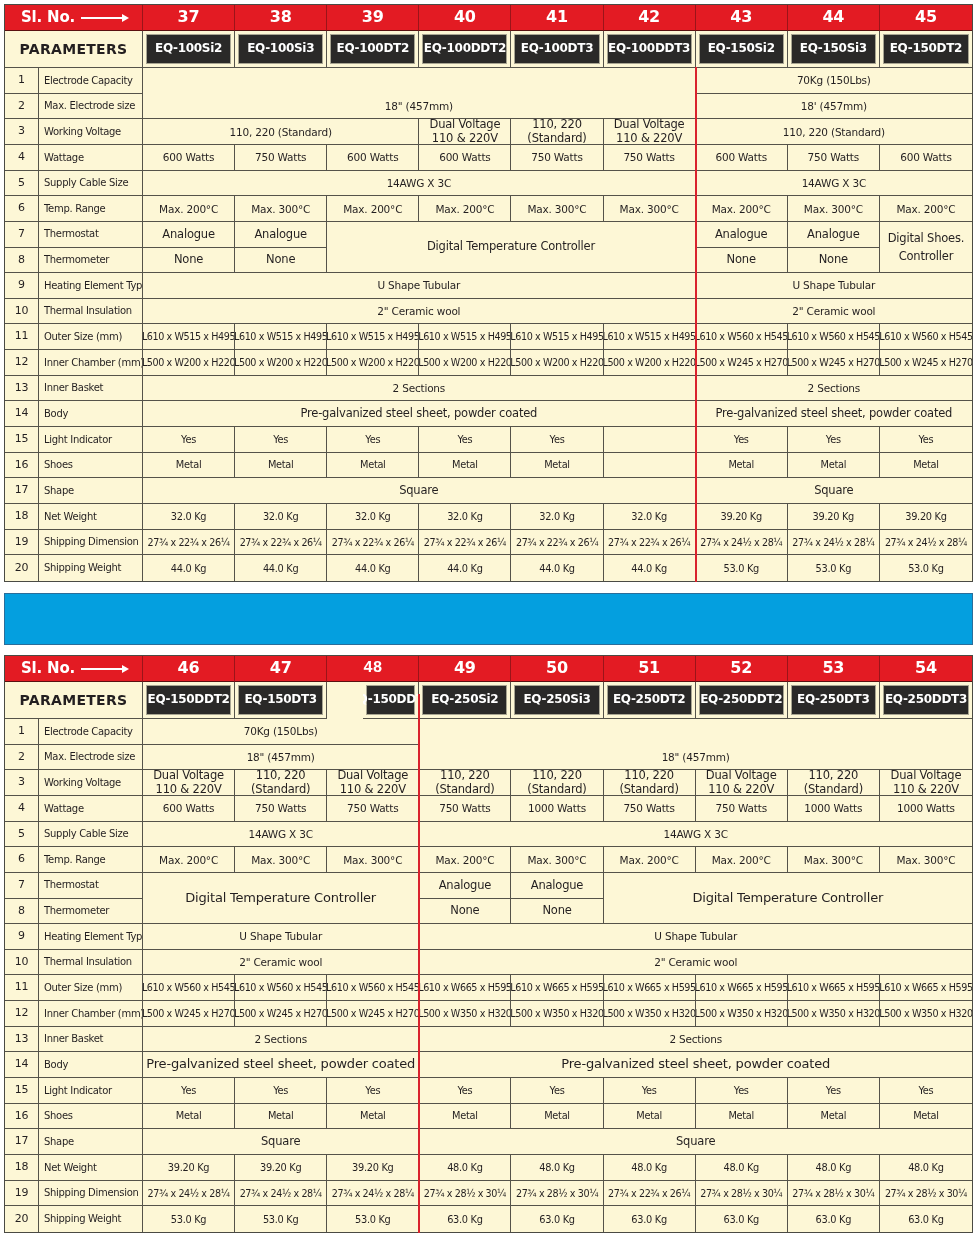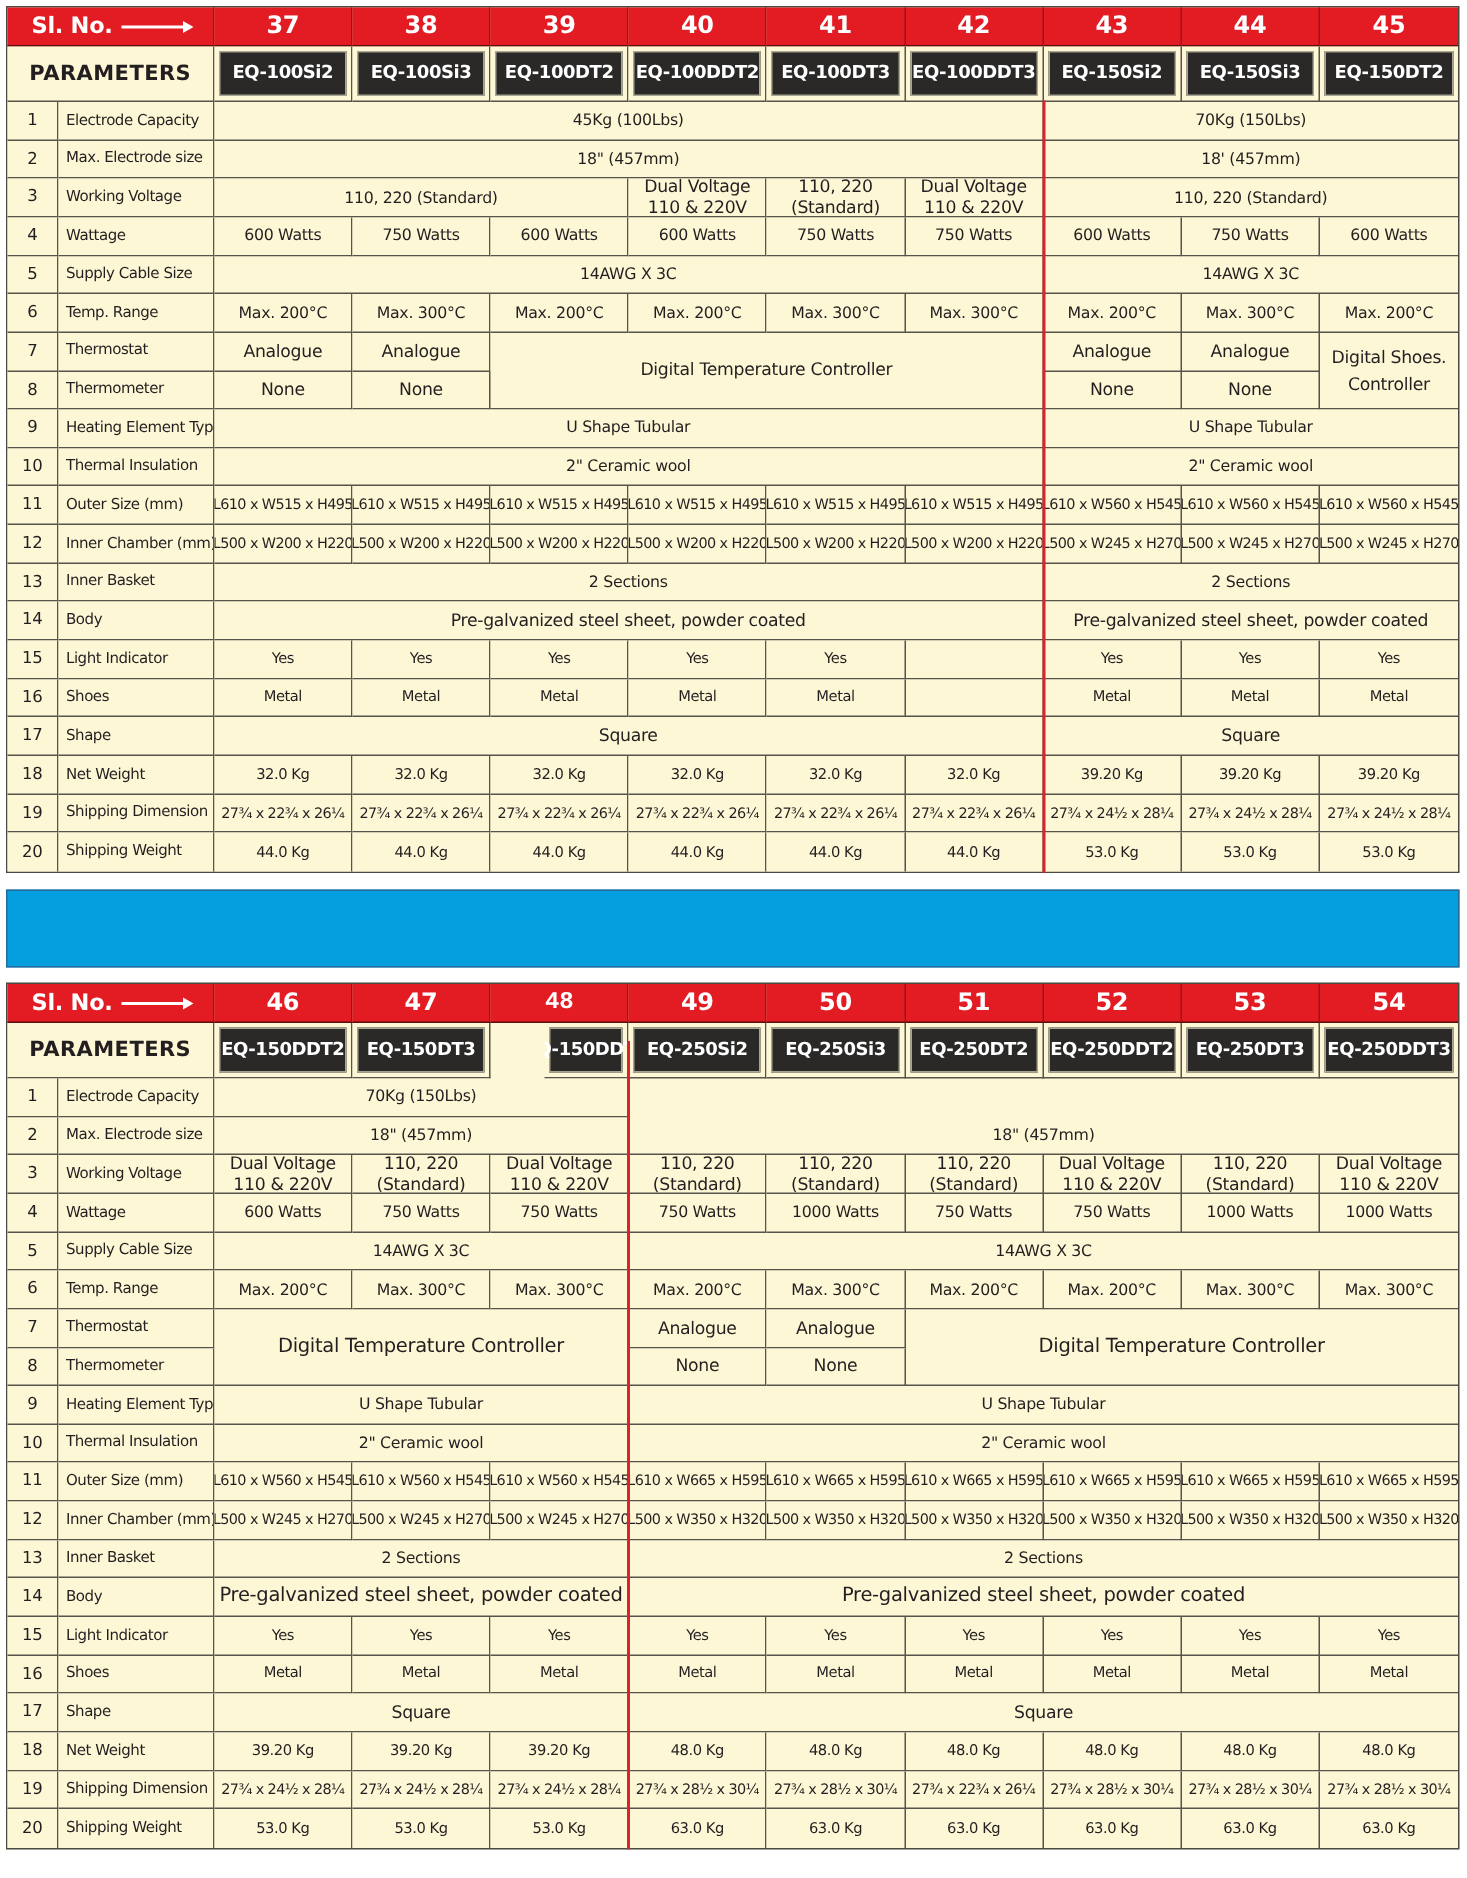--- a/index.html
+++ b/index.html
@@ -127,21 +127,20 @@
   <div class="cell pname" style="grid-row:18;grid-column:2;">Shoes</div>
   <div class="cell num" style="grid-row:19;grid-column:1;">17</div>
   <div class="cell pname" style="grid-row:19;grid-column:2;">Shape</div>
   <div class="cell num" style="grid-row:20;grid-column:1;">18</div>
   <div class="cell pname" style="grid-row:20;grid-column:2;">Net Weight</div>
   <div class="cell num" style="grid-row:21;grid-column:1;">19</div>
   <div class="cell pname" style="grid-row:21;grid-column:2;">Shipping Dimension</div>
   <div class="cell num" style="grid-row:22;grid-column:1;border-bottom:none;">20</div>
   <div class="cell pname" style="grid-row:22;grid-column:2;border-bottom:none;">Shipping Weight</div>
 
-  <div class="cell" style="grid-row:3;grid-column:3/9;">45Kg (100Lbs)</div>
   <div class="cell" style="grid-row:3;grid-column:9/12;border-right:none;">70Kg (150Lbs)</div>
 
   <div class="cell" style="grid-row:4;grid-column:3/9;">18" (457mm)</div>
   <div class="cell" style="grid-row:4;grid-column:9/12;border-right:none;">18' (457mm)</div>
 
   <div class="cell" style="grid-row:5;grid-column:3/6;">110, 220 (Standard)</div>
   <div class="cell wrap med" style="grid-row:5;grid-column:6;">Dual Voltage 110 &amp; 220V</div>
   <div class="cell wrap med" style="grid-row:5;grid-column:7;">110, 220 (Standard)</div>
   <div class="cell wrap med" style="grid-row:5;grid-column:8;">Dual Voltage 110 &amp; 220V</div>
   <div class="cell" style="grid-row:5;grid-column:9/12;border-right:none;">110, 220 (Standard)</div>

